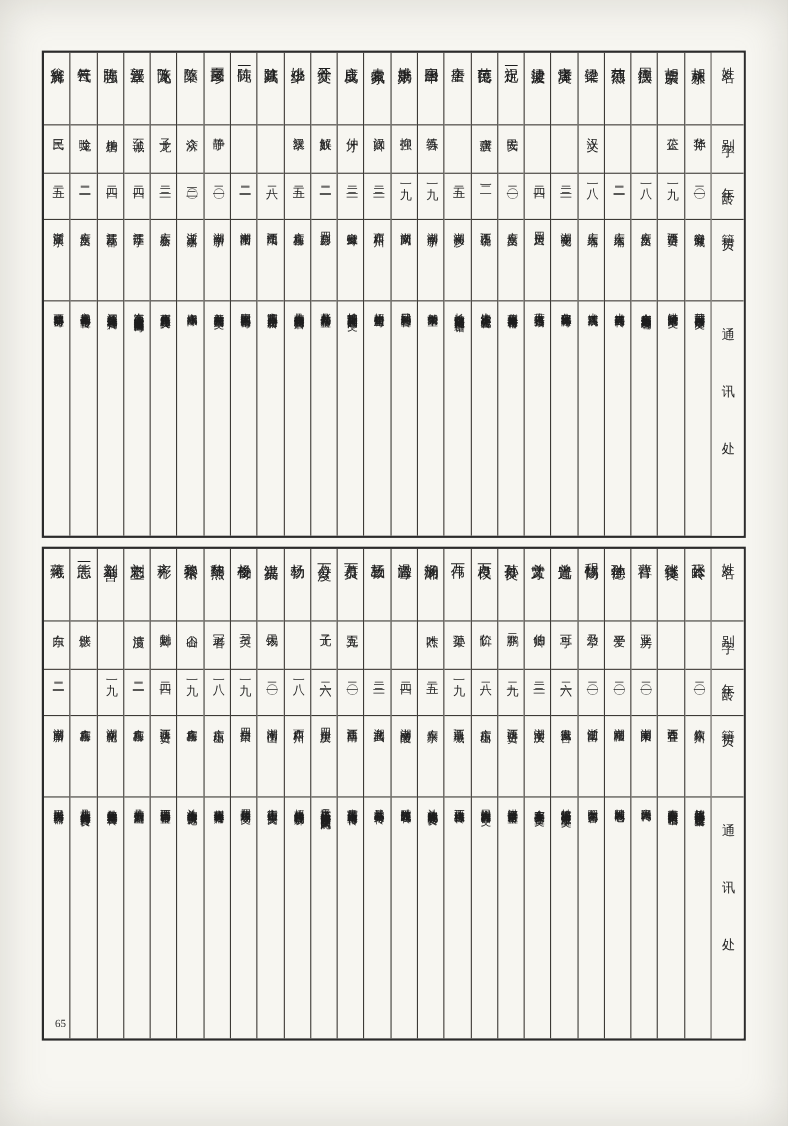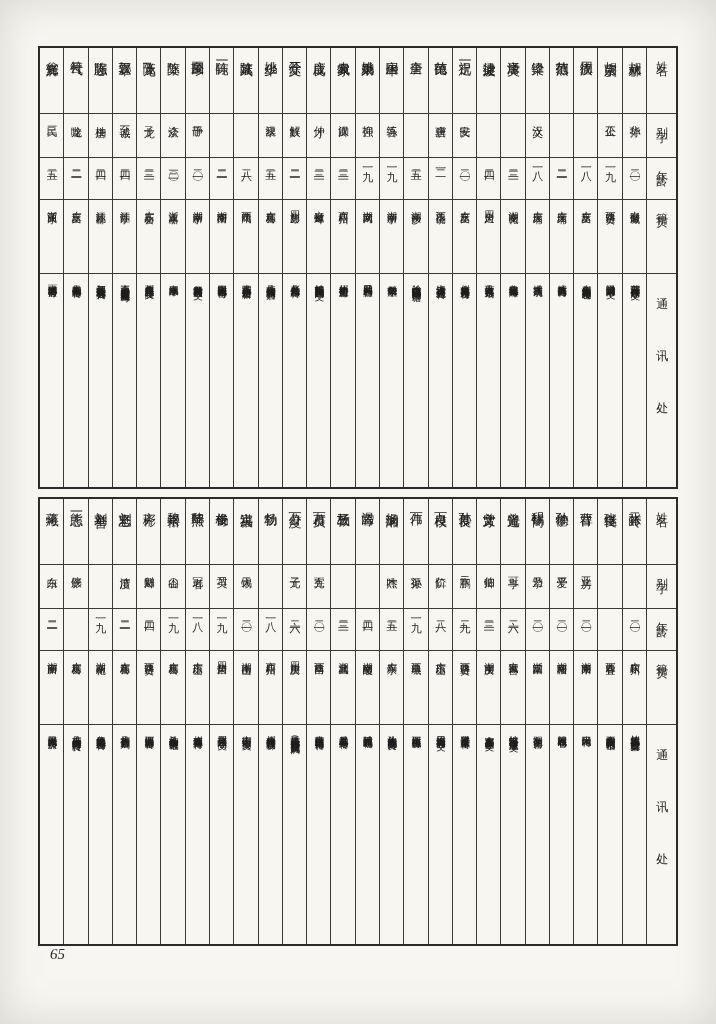--- a/index.html
+++ b/index.html
@@ -53,22 +53,22 @@
   .c-contact { flex:1; border-bottom:none; font-size:9.5px; }
   .c-contact > span {
     height:calc(100% - 8px);
     line-height:11.5px;
     letter-spacing:0.5px;
   }
   .header-col .cell { font-size:12px; }
   .header-col .cell > span { letter-spacing:4px; }
   .header-col .c-contact > span.spread { letter-spacing:52px; padding-top:14px; height:auto; }
   .page-num {
-    position:absolute; left:50px; top:946px;
-    font-size:15px; font-style:italic; color:#2a2a2a;
+    position:absolute; left:50px; top:926px;
+    font-size:10px; color:#2a2a2a;
   }
 </style>
 </head>
 <body>
 
 <div class="page">
 
   <div class="band" id="band-top">
     <div class="entries">
 

